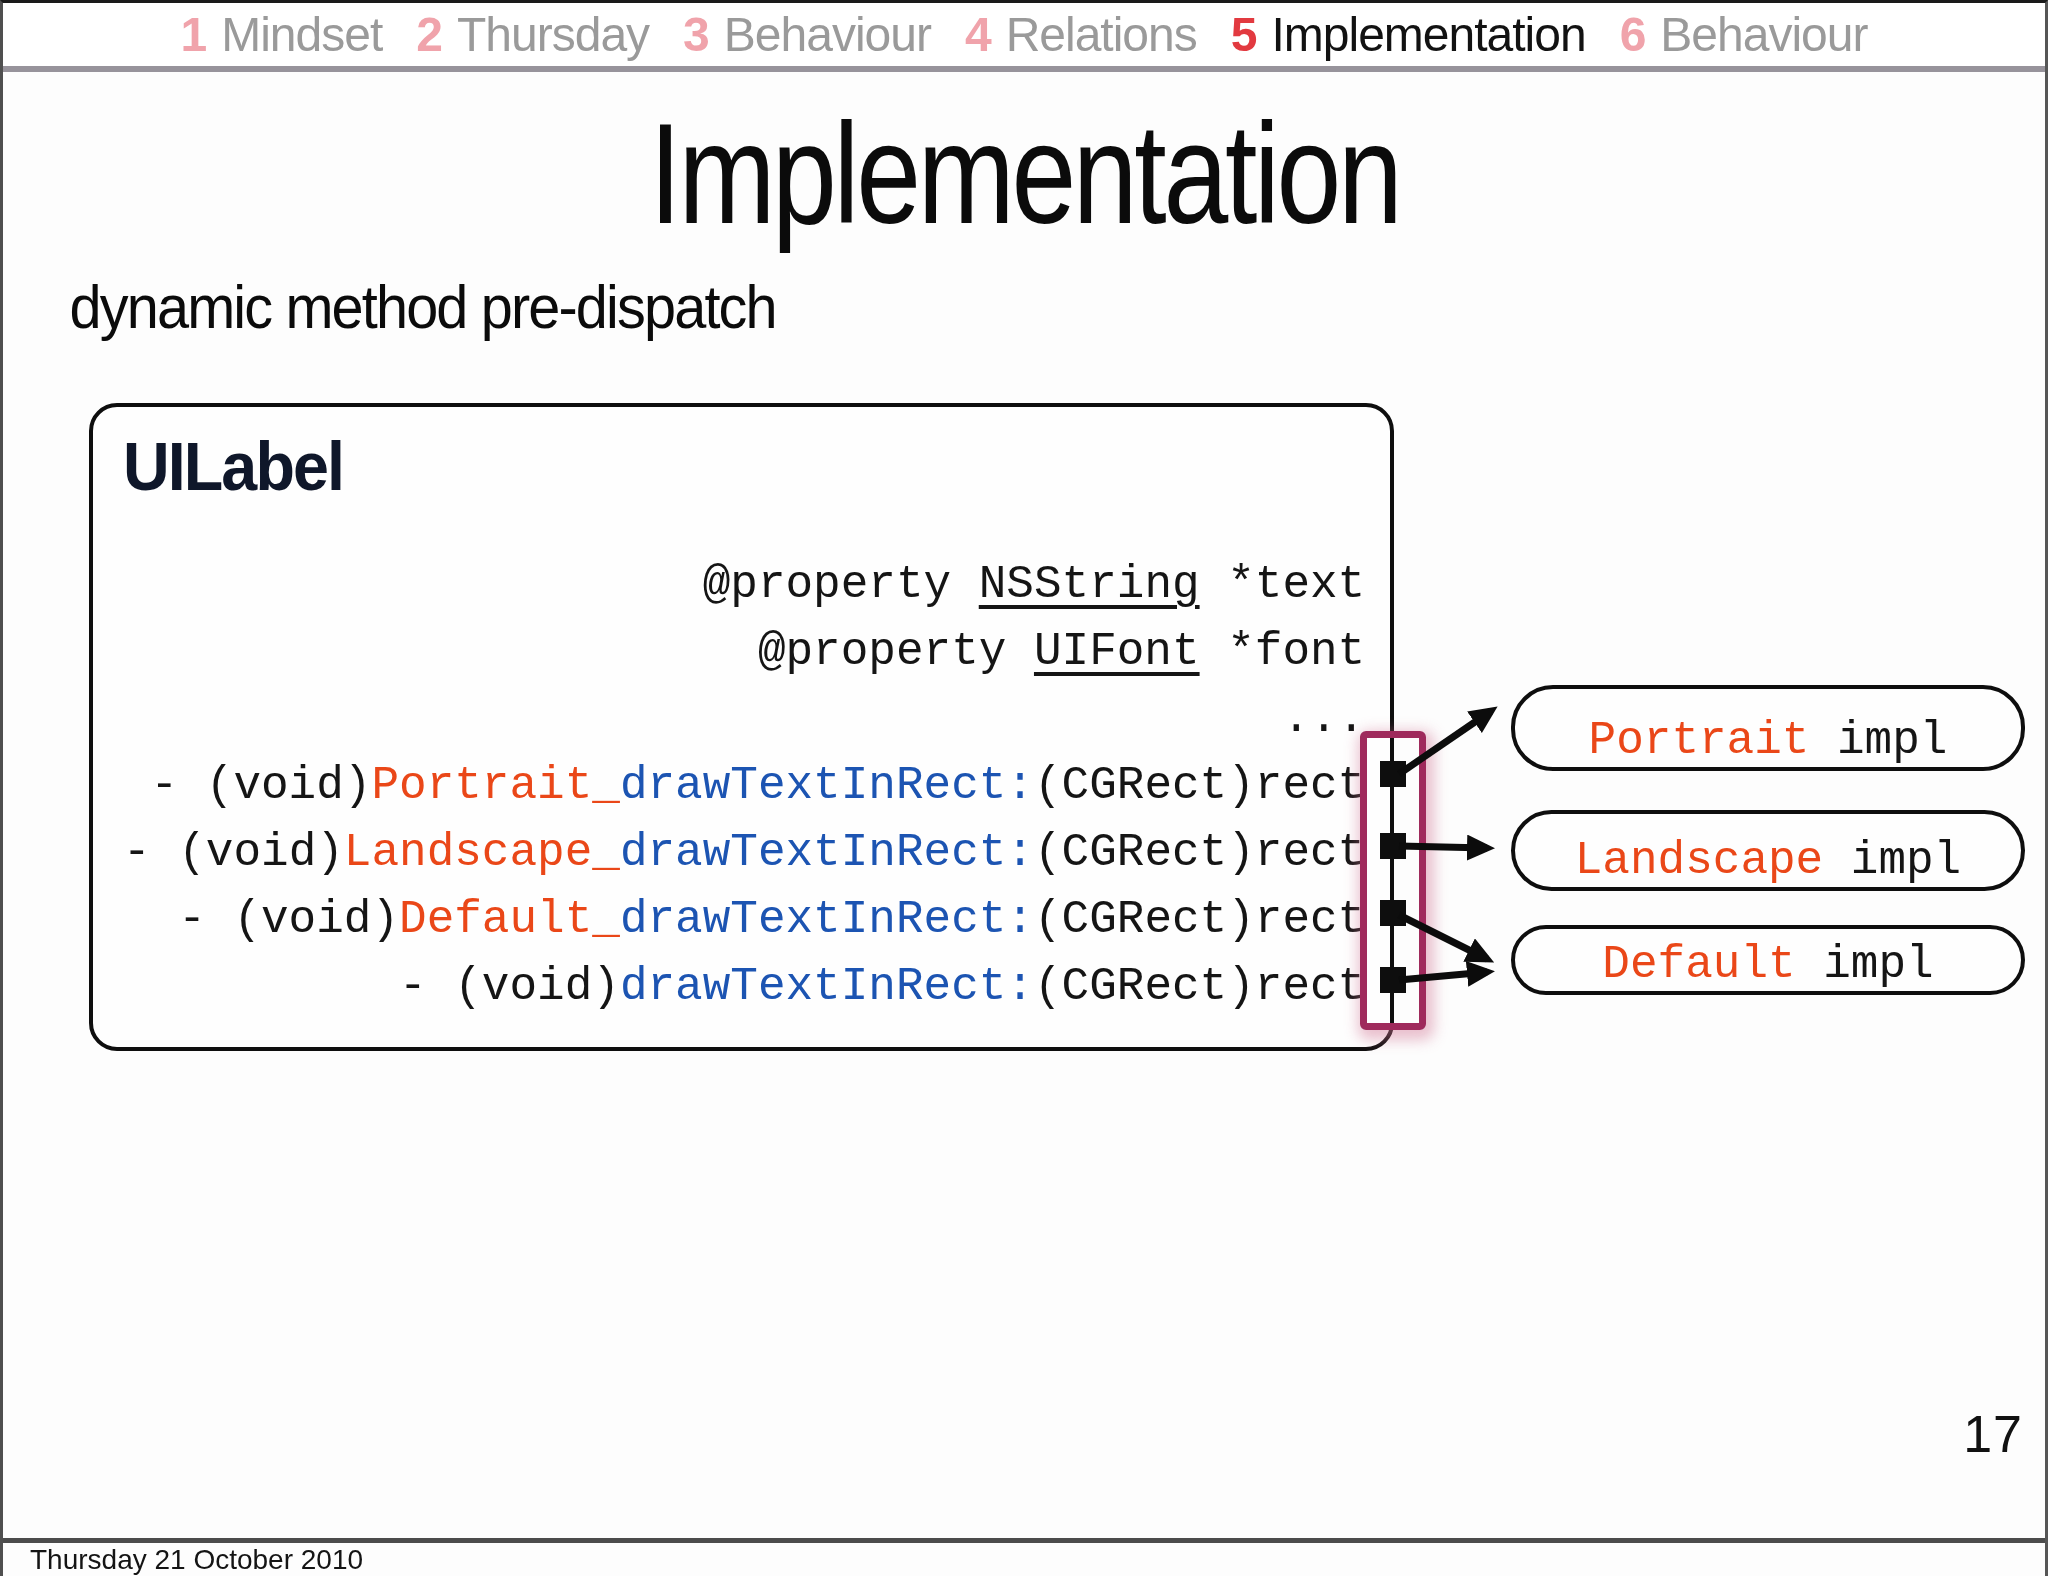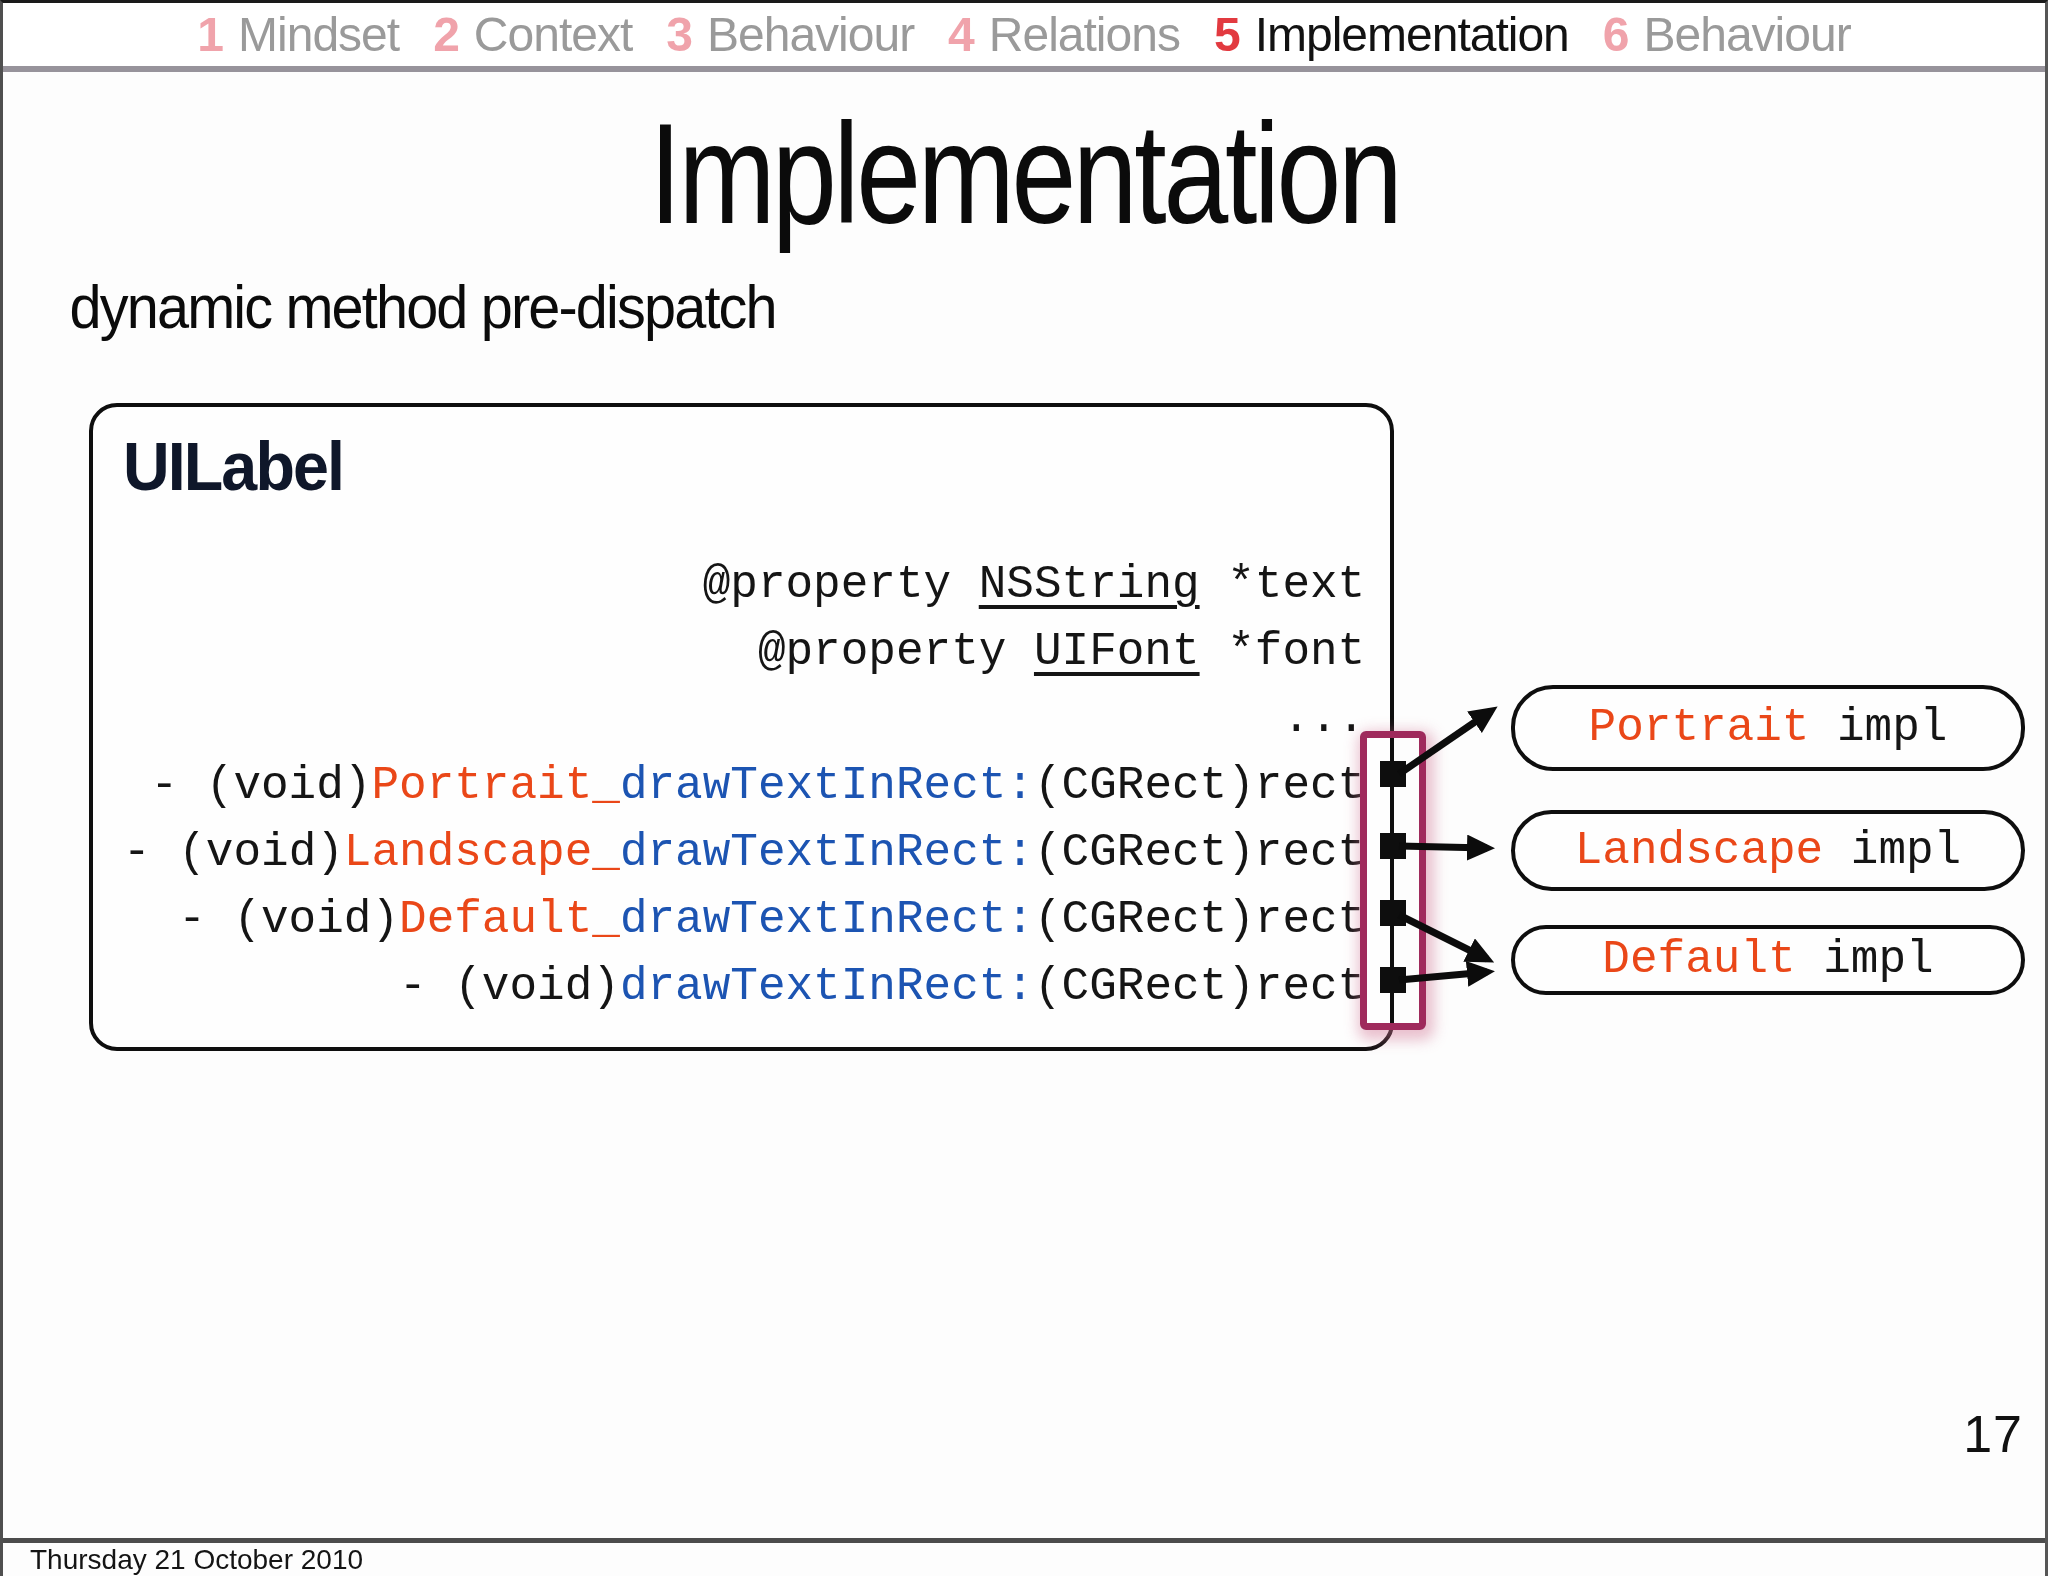--- a/index.html
+++ b/index.html
@@ -38,21 +38,21 @@
   .vtable-label{position:absolute;left:1020px;width:345px;top:622px;text-align:right;font-size:76px;line-height:82px;color:#9f2a5c;z-index:3;}
   .vtable-label .squeeze{display:inline-block;transform:scaleX(0.92);transform-origin:100% 50%;letter-spacing:-2px;}
   .vtable-rect{position:absolute;left:1357px;top:728px;width:66px;height:299px;box-sizing:border-box;
     border:7px solid #9f2a5c;border-radius:6px;z-index:4;
     box-shadow:3px 5px 14px 5px rgba(208,116,146,0.45);}
   .vslot{position:absolute;left:1377px;width:26px;height:26px;background:#0e0e0e;z-index:6;}
   .vslot.s0{top:758px;} .vslot.s1{top:830px;} .vslot.s2{top:897px;} .vslot.s3{top:964px;}
   
   .impl-box{position:absolute;left:1508px;width:514px;box-sizing:border-box;z-index:2;
     border:4px solid #0e0e0e;border-radius:42px;background:#fefefe;
-    display:flex;align-items:center;justify-content:center;white-space:pre;
+    display:flex;align-items:flex-end;justify-content:center;white-space:pre;
     font-family:"Liberation Mono","DejaVu Sans Mono",monospace;font-size:46px;}
   .impl-portrait{top:682px;height:86px;}
   .impl-landscape{top:807px;height:81px;}
   .impl-default{top:922px;height:70px;}
   .impl-name{color:#ea4718;}
   .impl-suffix{color:#151515;}
   
   .arrows{position:absolute;left:0;top:0;width:2048px;height:1576px;z-index:7;pointer-events:none;}
   
   .pagenum{position:absolute;right:22px;top:1405px;font-size:52px;line-height:52px;color:#111;letter-spacing:1px;}
@@ -64,21 +64,21 @@
 
 <div id="page">
 
   <div class="nav">
       <div class="nav-item">
         <span class="nav-num">1</span>
         <span class="nav-label">Mindset</span>
       </div>
       <div class="nav-item">
         <span class="nav-num">2</span>
-        <span class="nav-label">Context</span>
+        <span class="nav-label">Thursday</span>
       </div>
       <div class="nav-item">
         <span class="nav-num">3</span>
         <span class="nav-label">Behaviour</span>
       </div>
       <div class="nav-item">
         <span class="nav-num">4</span>
         <span class="nav-label">Relations</span>
       </div>
       <div class="nav-item active">

